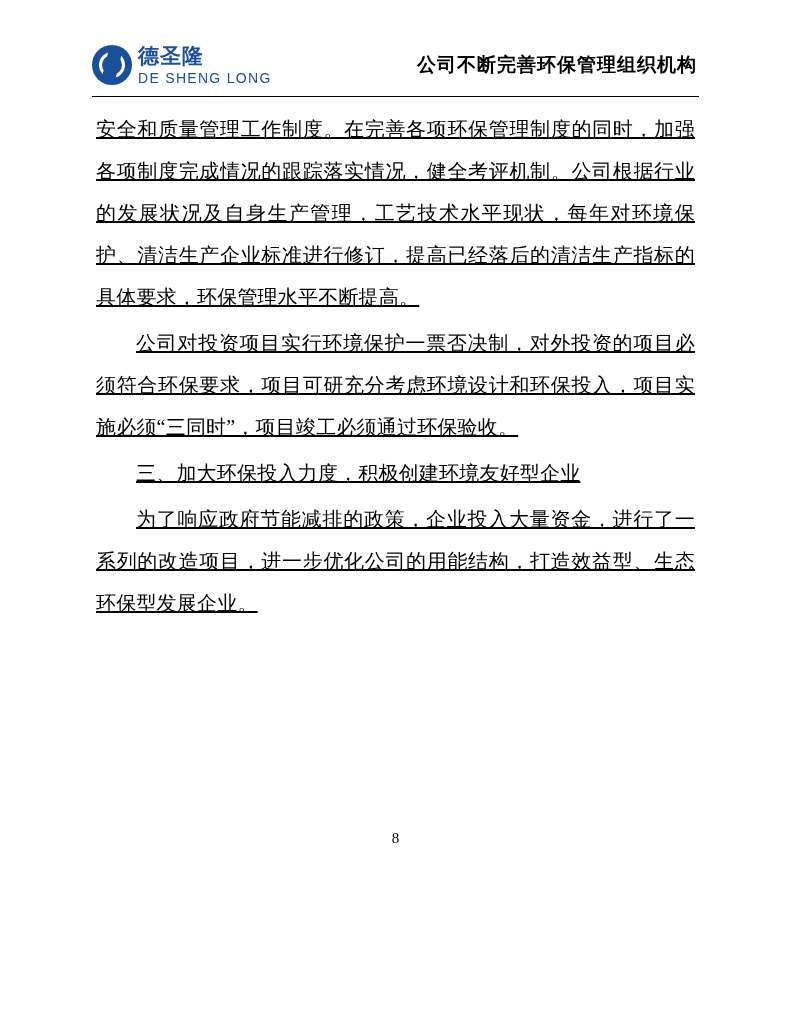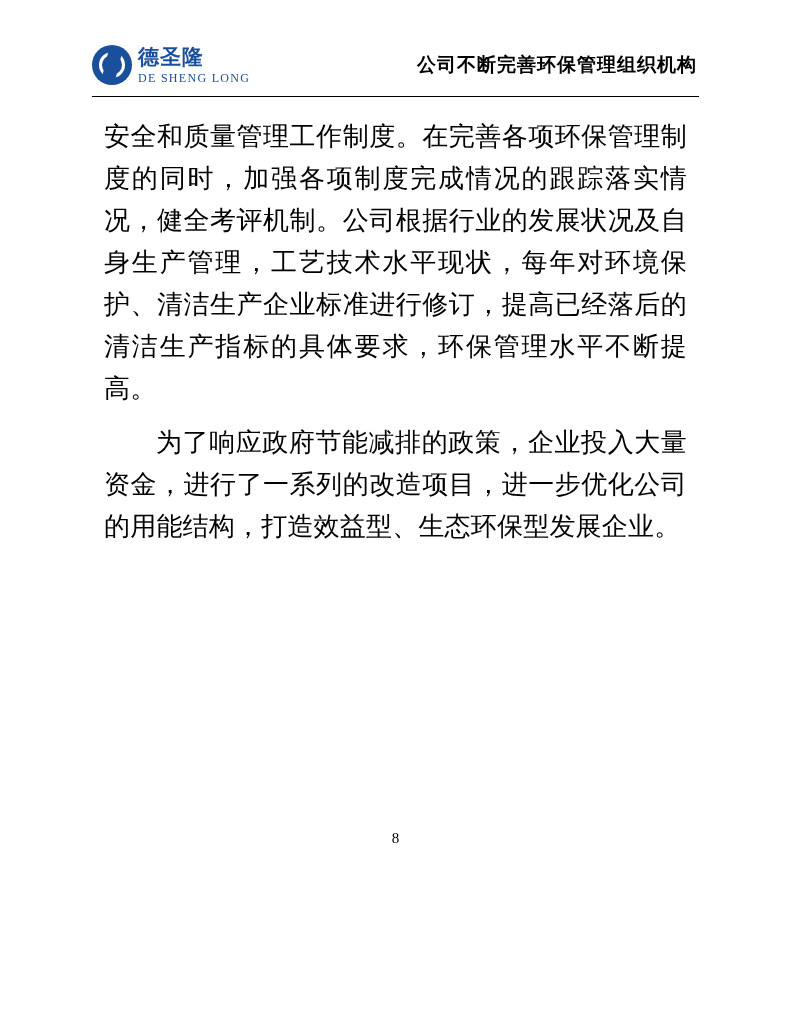--- a/index.html
+++ b/index.html
@@ -76,22 +76,22 @@
   }
   .logo-cn {
     font-family: "Liberation Serif", "DejaVu Serif", serif;
     font-weight: bold;
     font-size: 21px;
     color: #1a4f9c;
     letter-spacing: 1px;
   }
   .logo-en {
     margin-top: 4px;
-    font-family: Liberation Serif, serif;
-    font-size: 12px;
+    font-family: Liberation Sans, sans-serif;
+    font-size: 14px;
     color: #1a4f9c;
     letter-spacing: 1.3px;
   }
   .company-title {
     font-family: "Liberation Serif", "DejaVu Serif", serif;
     font-weight: bold;
     font-size: 19px;
     color: #000;
     letter-spacing: 1px;
     padding-right: 2px;
@@ -105,26 +105,27 @@
     border-top: 1.4px solid #000;
   }
   
   .content {
     position: absolute;
     top: 104px;
     left: 92px;
     width: 607px;
   }
   .para {
-    font-size: 26px;
+    font-size: 20px;
     line-height: 42px;
     text-align: justify;
     text-justify: inter-ideograph;
-    margin: 12px;
+    margin: 4px;
     letter-spacing: 0.2px;
+    text-decoration: underline;
   }
   .indent {
     text-indent: 2em;
   }
   
   .page-number {
     position: absolute;
     bottom: 58px;
     left: 0;
     width: 791px;
@@ -147,18 +148,20 @@
         <span class="logo-en">DE SHENG LONG</span>
       </span>
     </div>
     <div class="company-title">公司不断完善环保管理组织机构</div>
   </div>
 
   <div class="header-rule"></div>
 
   <div class="content">
     <p class="para">安全和质量管理工作制度。在完善各项环保管理制度的同时，加强各项制度完成情况的跟踪落实情况，健全考评机制。公司根据行业的发展状况及自身生产管理，工艺技术水平现状，每年对环境保护、清洁生产企业标准进行修订，提高已经落后的清洁生产指标的具体要求，环保管理水平不断提高。</p>
+    <p class="para indent">公司对投资项目实行环境保护一票否决制，对外投资的项目必须符合环保要求，项目可研充分考虑环境设计和环保投入，项目实施必须“三同时”，项目竣工必须通过环保验收。</p>
+    <p class="para indent">三、加大环保投入力度，积极创建环境友好型企业</p>
     <p class="para indent">为了响应政府节能减排的政策，企业投入大量资金，进行了一系列的改造项目，进一步优化公司的用能结构，打造效益型、生态环保型发展企业。</p>
   </div>
 
   <div class="page-number">8</div>
 
 </div>
 
 </body></html>

